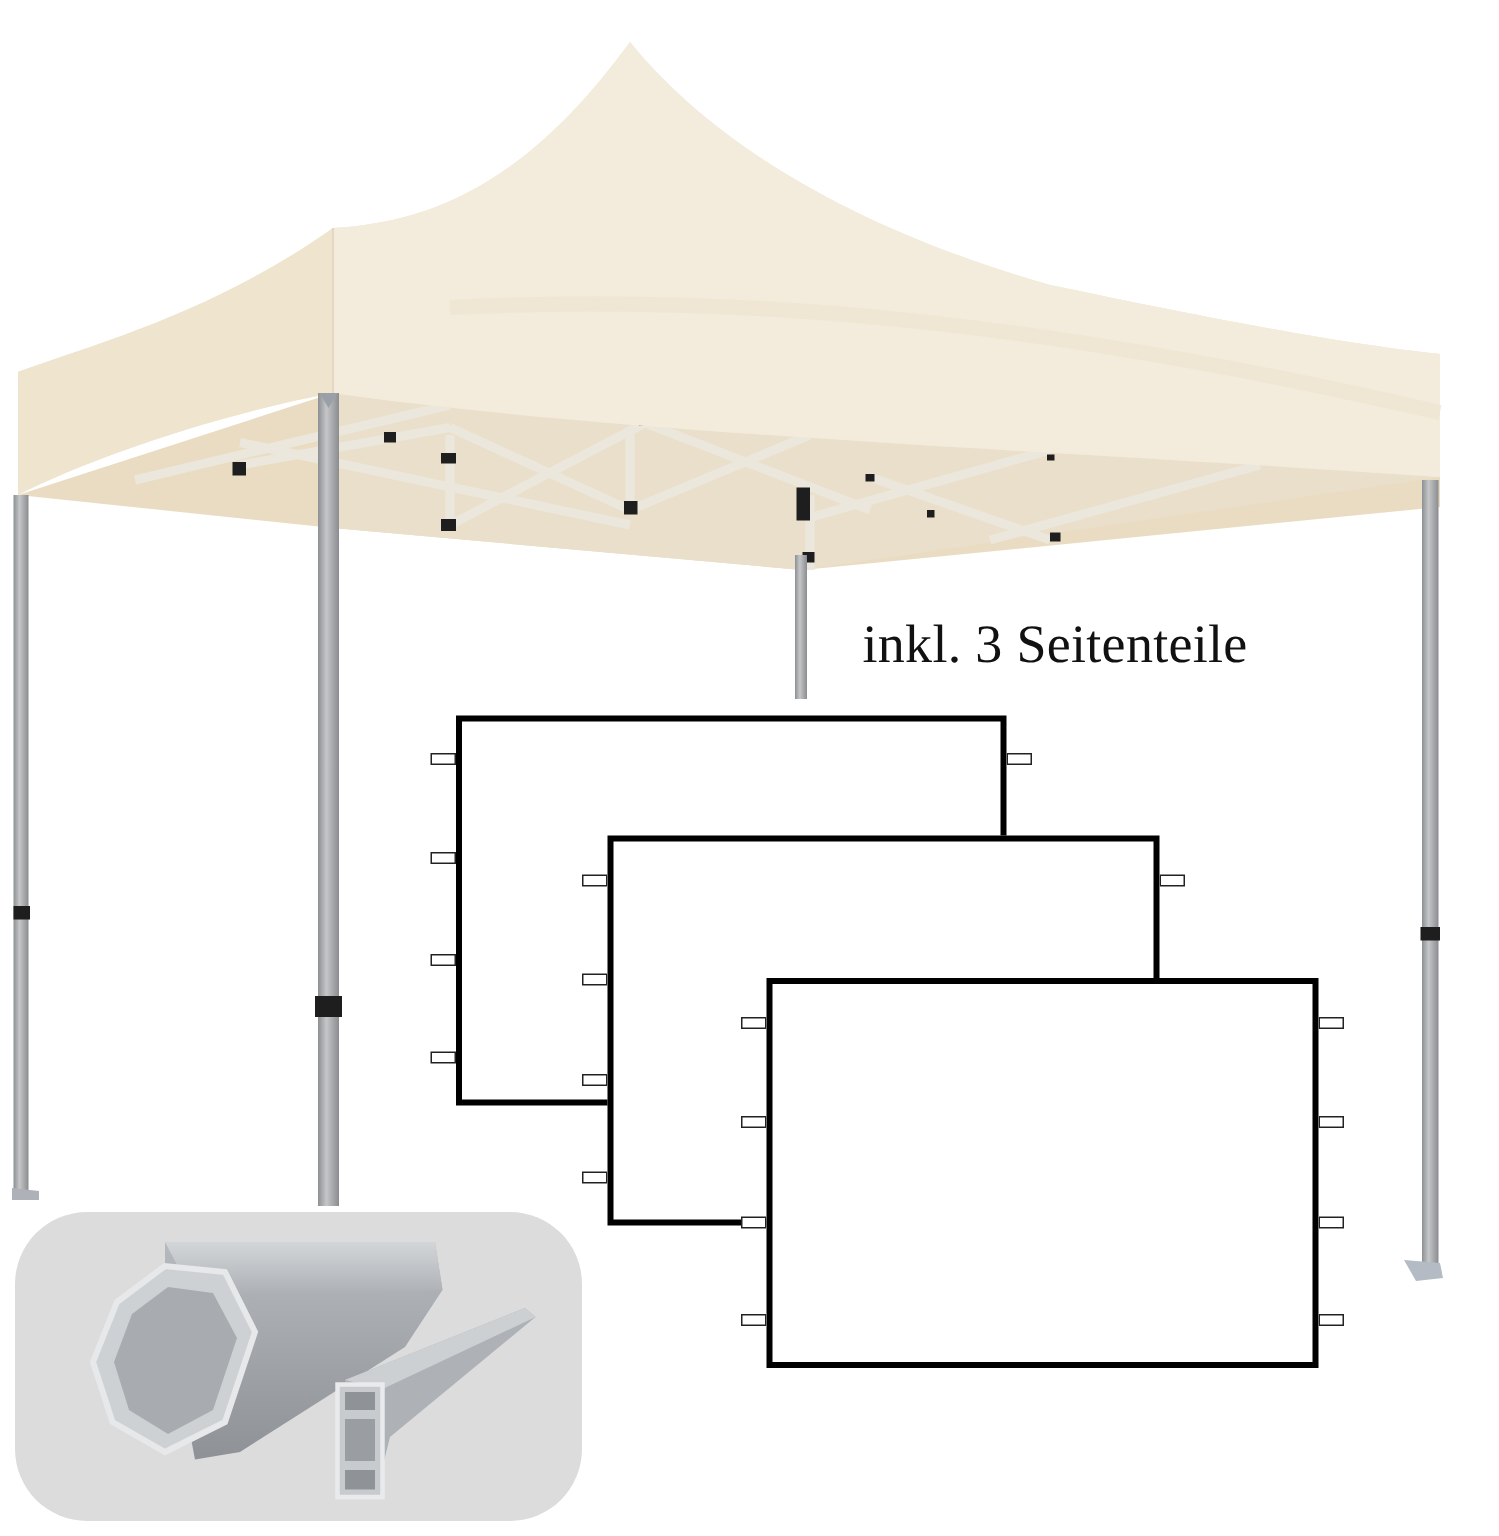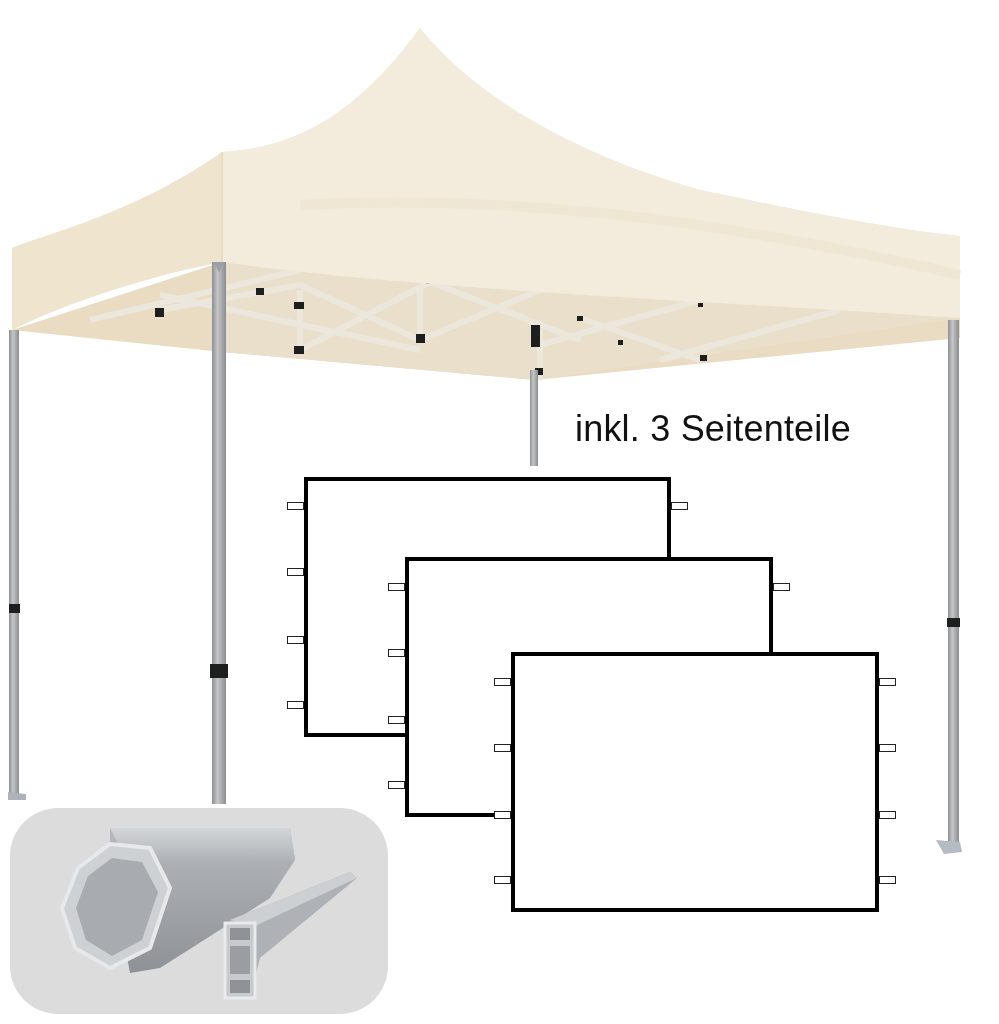--- a/index.html
+++ b/index.html
@@ -1,18 +1,18 @@
 <!DOCTYPE html>
 <html><head>
 <meta charset="utf-8">
 <style>
   html, body { margin: 0; padding: 0; background: #ffffff; }
   body { width: 999px; height: 1024px; position: relative; overflow: hidden; font-family: "DejaVu Sans", sans-serif; }
   svg.tent { position: absolute; left: 0; top: 0; width: 999px; height: 1024px; }
-  .caption { position: absolute; left: 575px; top: 408px; font-size: 36px; color: #111; font-family: Liberation Sans, sans-serif; letter-spacing: 0.2px; white-space: nowrap; }
+  .caption { position: absolute; left: 575px; top: 408px; font-size: 36px; color: #111; font-family: Liberation Serif, serif; letter-spacing: 0.2px; white-space: nowrap; }
   .panel { position: absolute; background: #fff; border: 4px solid #000; box-sizing: border-box; }
   .tab { position: absolute; width: 17px; height: 8px; background: #fff; border: 1.5px solid #222; box-sizing: border-box; }
   .inset { position: absolute; left: 10px; top: 808px; width: 378px; height: 206px; background: #dcdcdc; border-radius: 48px; overflow: hidden; }
 </style>
 </head>
 <body>
 
 <svg class="tent" viewBox="0 0 999 1024">
   <defs>
     <linearGradient id="legGrad" x1="0" x2="1">

